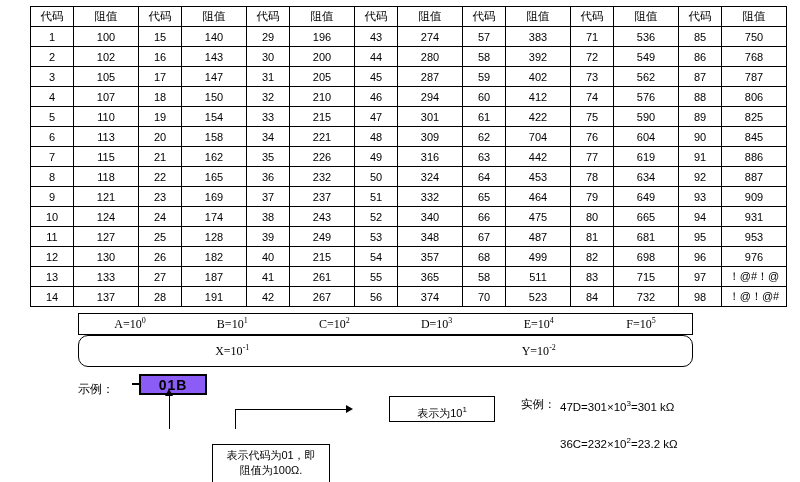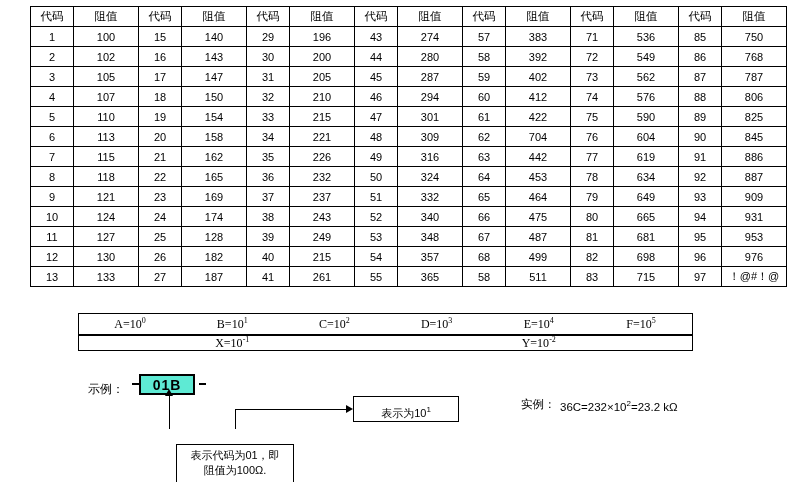--- a/index.html
+++ b/index.html
@@ -55,78 +55,80 @@
   #legend-row1 {
     left: 78px;
     top: 313px;
     width: 615px;
     height: 22px;
   }
   #legend-row2 {
     left: 78px;
     top: 335px;
     width: 615px;
-    height: 16px;
+    height: 32px;
+    border-radius: 10px;
   }
   .legend-row {
     display: flex;
     align-items: center;
     height: 100%;
     font-size: 12px;
   }
   .legend-item {
     text-align: center;
     white-space: nowrap;
   }
   #legend-row1 .legend-item { flex: 1 1 0; }
   #legend-row2 .legend-item { flex: 1 1 0; }
   sup { font-size: 8px; vertical-align: super; }
 
   
   .example-label {
     position: absolute;
-    left: 88px;
+    left: 78px;
     top: 381px;
     font-size: 12px;
     white-space: nowrap;
   }
   .chip-box {
     position: absolute;
     left: 139px;
     top: 374px;
-    width: 56px;
+    width: 68px;
     height: 21px;
     border: 2px solid #000000;
     box-sizing: border-box;
     font-size: 14px;
     font-weight: bold;
     text-align: center;
     line-height: 18px;
     letter-spacing: 1px;
-    background: #5eead4;
+    background: #8b5cf6;
   }
   
   .chip-lead {
     position: absolute;
     background: #000000;
     height: 2px;
     width: 7px;
   }
   #chip-lead-l { left: 132px; top: 383px; }
   #chip-lead-r { left: 199px; top: 383px; }
 
   .callout-box {
     position: absolute;
     border: 1px solid #000000;
     box-sizing: border-box;
     background: #ffffff;
     font-size: 11px;
     text-align: center;
     padding: 3px 4px;
     line-height: 15px;
+    margin-left: 36px;
   }
   #callout-left {
     left: 176px;
     top: 444px;
     width: 118px;
     height: 40px;
   }
   #callout-right {
     left: 353px;
     top: 396px;
@@ -405,20 +407,36 @@
           <td class="col-val">261</td>
           <td class="col-code">55</td>
           <td class="col-val">365</td>
           <td class="col-code">58</td>
           <td class="col-val">511</td>
           <td class="col-code">83</td>
           <td class="col-val">715</td>
           <td class="col-code">97</td>
           <td class="col-val">！@#！@</td>
         </tr>
+        <tr>
+          <td class="col-code">14</td>
+          <td class="col-val">137</td>
+          <td class="col-code">28</td>
+          <td class="col-val">191</td>
+          <td class="col-code">42</td>
+          <td class="col-val">267</td>
+          <td class="col-code">56</td>
+          <td class="col-val">374</td>
+          <td class="col-code">70</td>
+          <td class="col-val">523</td>
+          <td class="col-code">84</td>
+          <td class="col-val">732</td>
+          <td class="col-code">98</td>
+          <td class="col-val">！@！@#</td>
+        </tr>
       </tbody>
   </table>
 </div>
 
 <div class="legend-box" id="legend-row1">
   <div class="legend-row" id="legend-row1-inner">
       <div class="legend-item"><span>A=10</span><sup>0</sup></div>
       <div class="legend-item"><span>B=10</span><sup>1</sup></div>
       <div class="legend-item"><span>C=10</span><sup>2</sup></div>
       <div class="legend-item"><span>D=10</span><sup>3</sup></div>
@@ -450,15 +468,16 @@
   <span>阻值为100Ω.</span>
 </div>
 
 <div class="callout-box" id="callout-right">
   <span>表示为10</span><sup>1</sup>
 </div>
 
 <div class="examples">
   <div class="ex-title">实例：</div>
   <div class="ex-list" id="ex-list">
+      <div class="ex-line"><span>47D=301×10</span><sup>3</sup><span>=301 kΩ</span></div>
       <div class="ex-line"><span>36C=232×10</span><sup>2</sup><span>=23.2 kΩ</span></div>
     </div>
 </div>
 
 </body></html>

